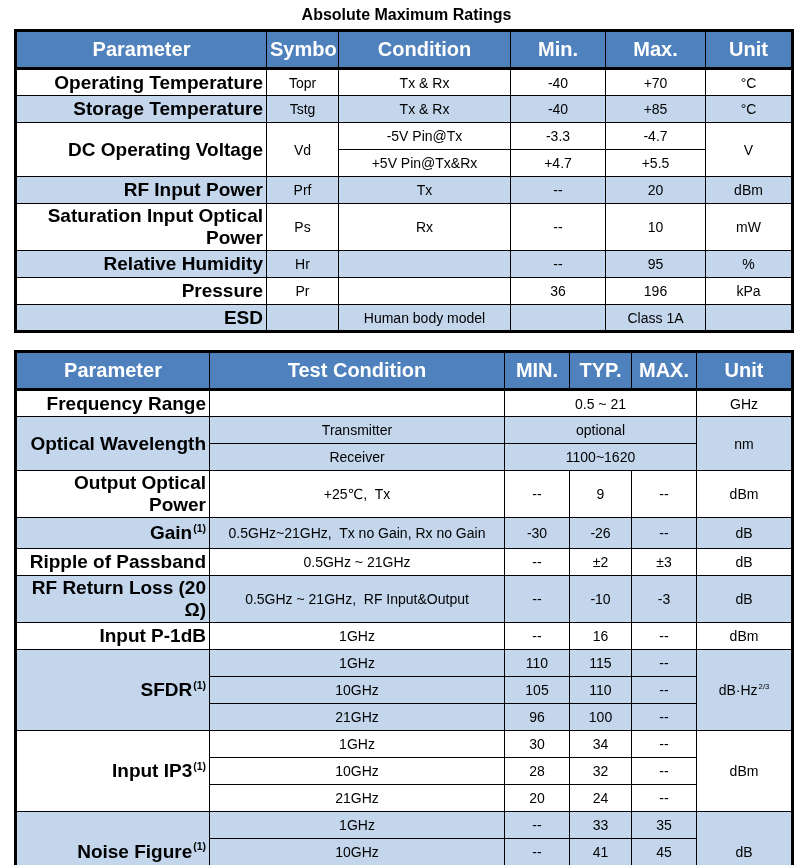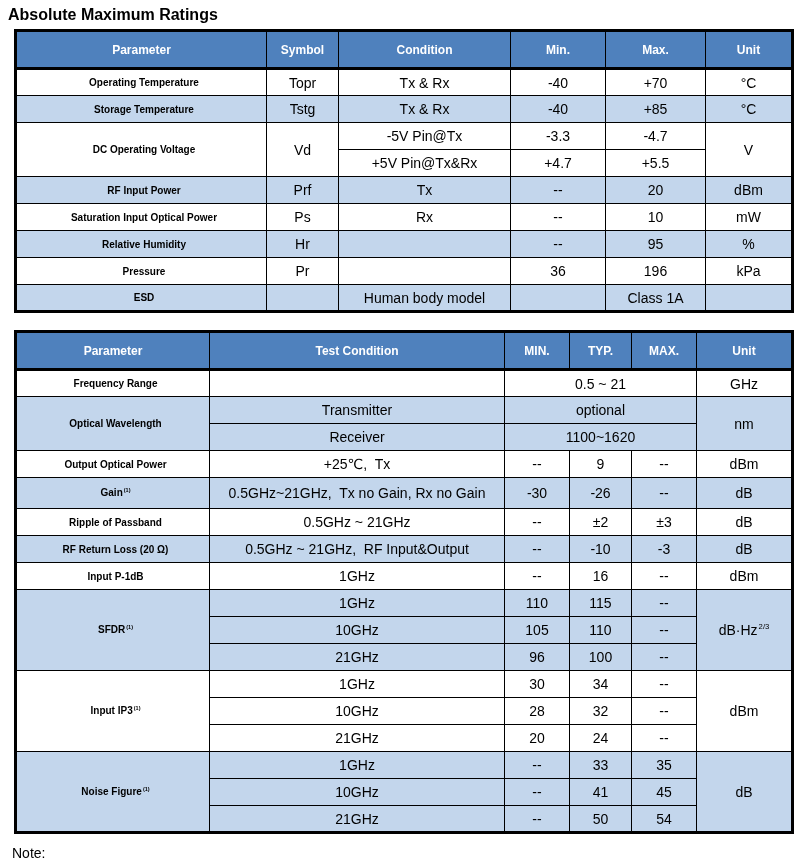--- a/index.html
+++ b/index.html
@@ -15,55 +15,56 @@
     box-sizing: border-box;
     padding: 4px 0 0 0;
     background: #ffffff;
     overflow: hidden;
   }
   .section-title {
     font-size: 16px;
     font-weight: bold;
     margin: 2px 0 5px 8px;
     color: #000000;
+    text-align: center;
   }
   table.spec {
     border-collapse: collapse;
     table-layout: fixed;
     width: 777px;
     margin-left: 14px;
     border: 3px solid #000000;
   }
   table.spec th, table.spec td {
     border: 1px solid #000000;
     text-align: center;
     vertical-align: middle;
     overflow: hidden;
     box-sizing: border-box;
     padding: 1px 3px;
   }
   table.spec th {
     background: #4f81bd;
     color: #ffffff;
     font-weight: bold;
-    font-size: 12px;
+    font-size: 20px;
     height: 38px;
     border-bottom: 3px solid #000000;
   }
   table.spec td {
     font-size: 14px;
     height: 27px;
     background: #ffffff;
   }
   table.spec tr.shade td { background: #c3d6ec; }
   table.spec tr.tall td { height: 31px; }
   table.spec td.param {
-    text-align: center;
+    text-align: right;
     font-weight: bold;
-    font-size: 10px;
+    font-size: 19px;
     padding-left: 8px;
   }
   table.spec sup {
     font-size: 0.55em;
     vertical-align: super;
     margin-left: 1px;
   }
   
   #abs-max-table col:nth-child(1){ width:251px; }
   #abs-max-table col:nth-child(2){ width:72px; }

